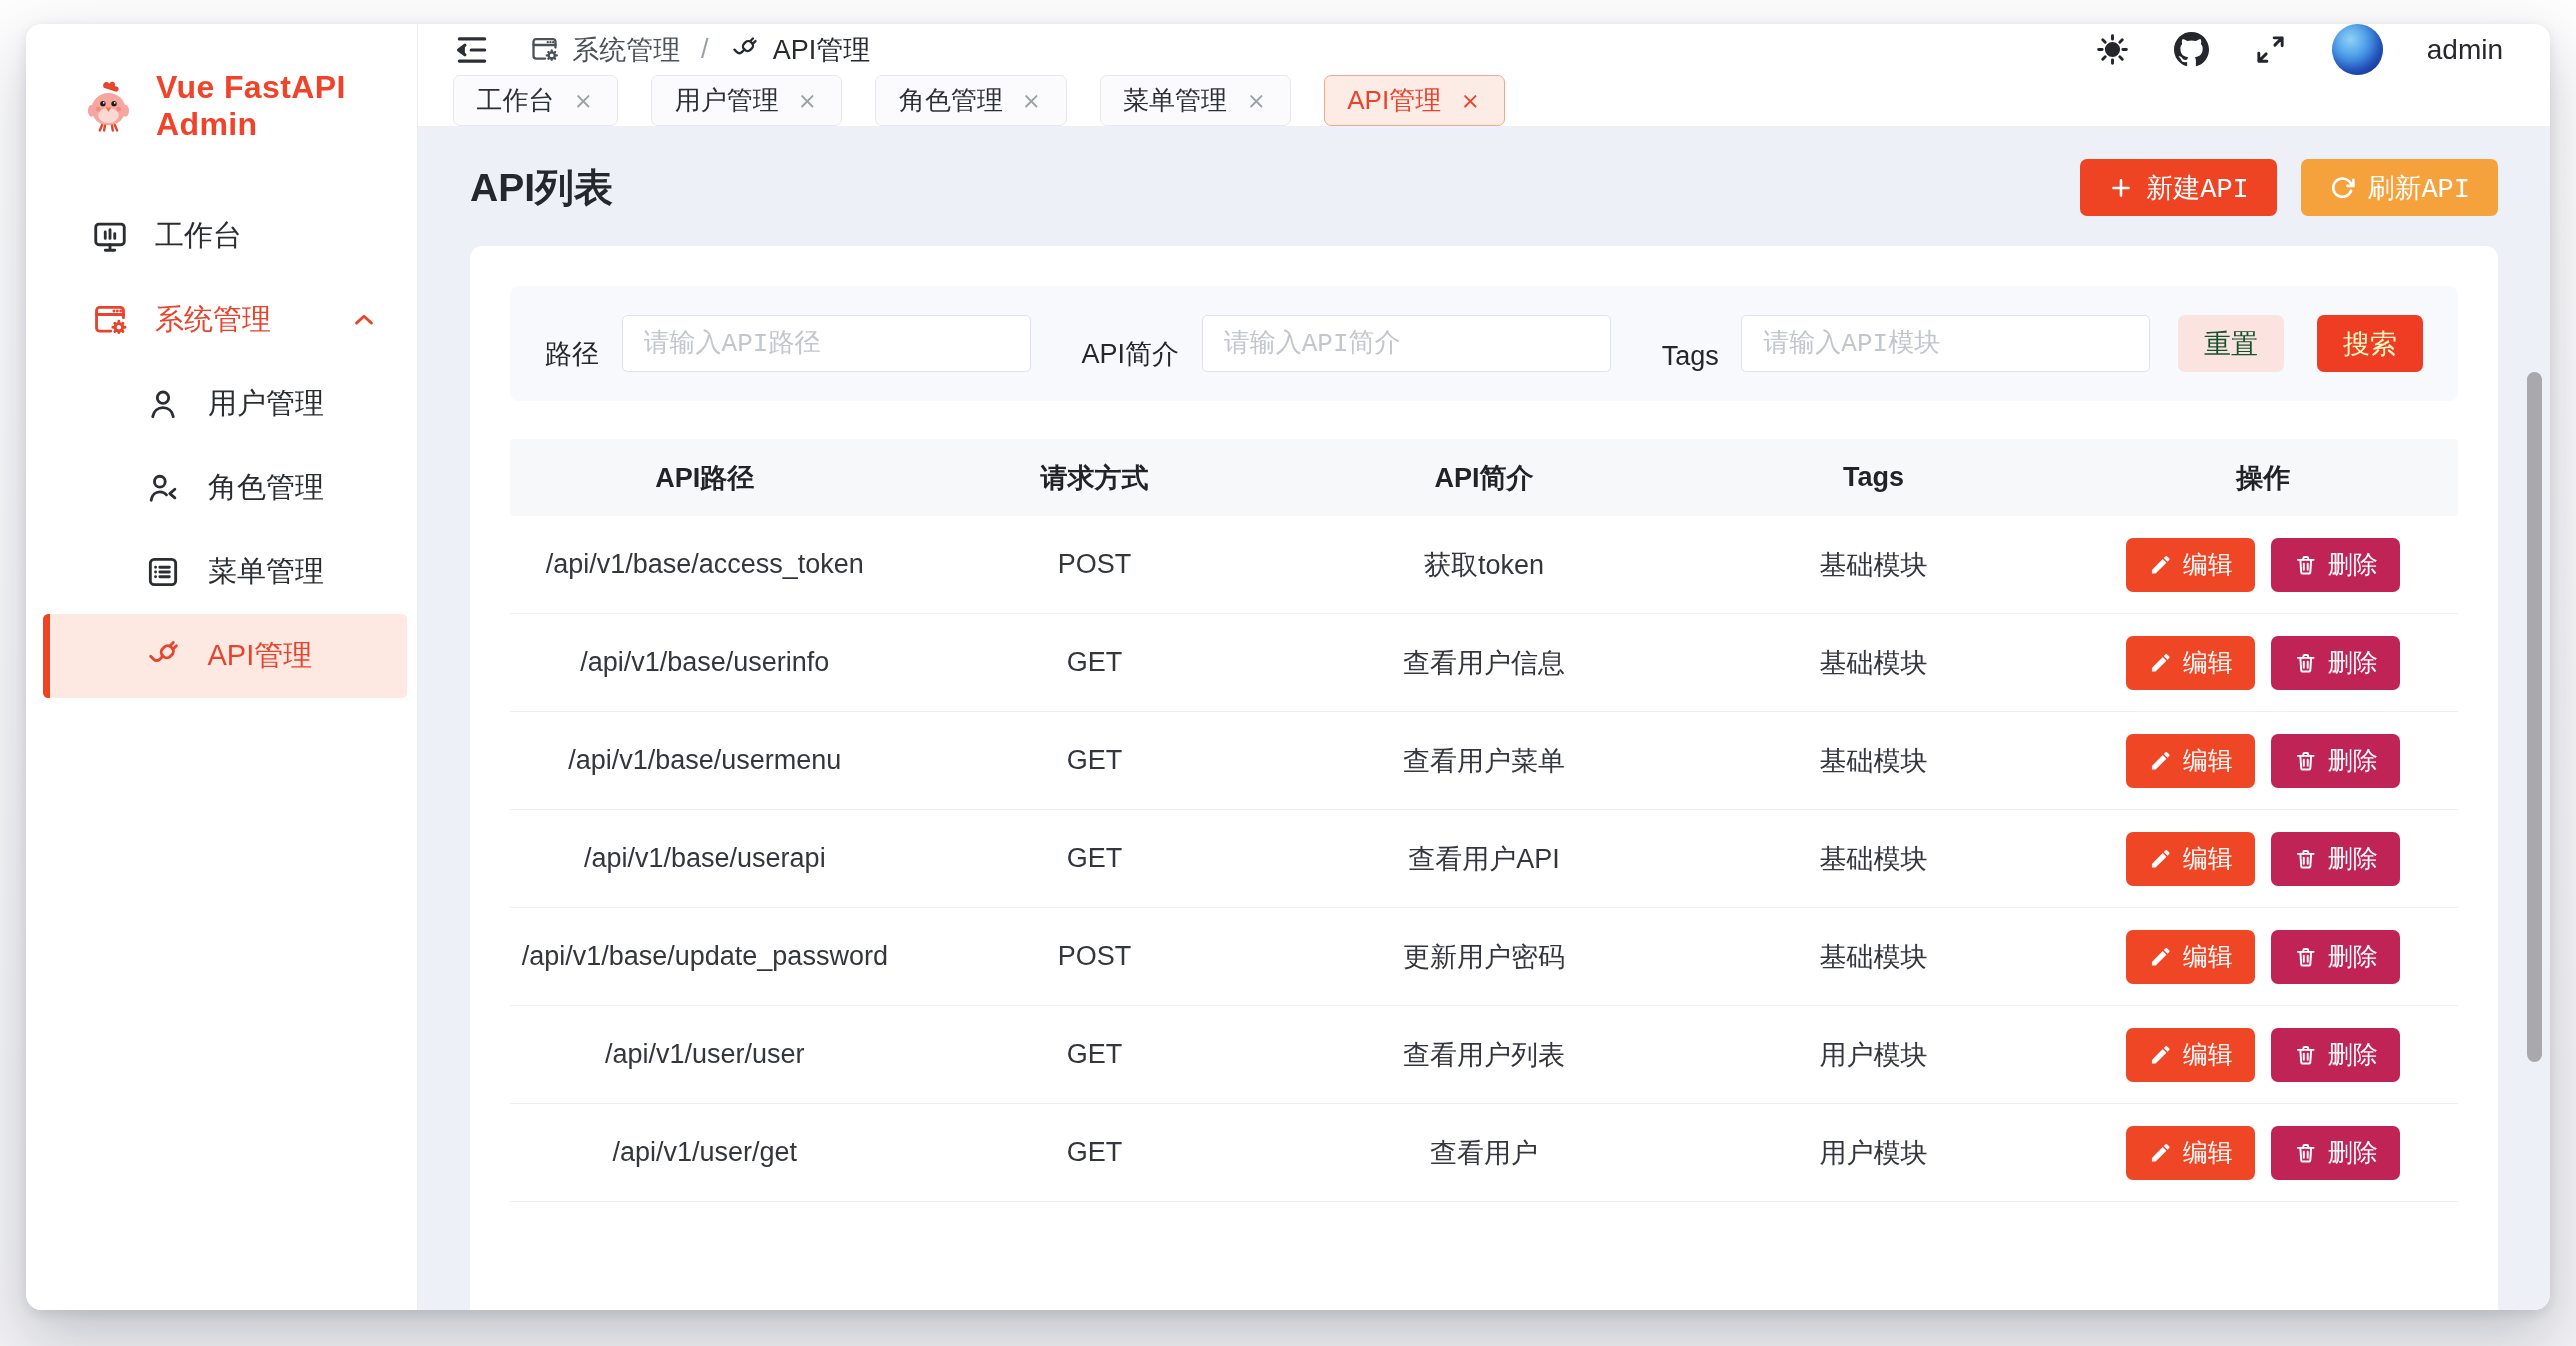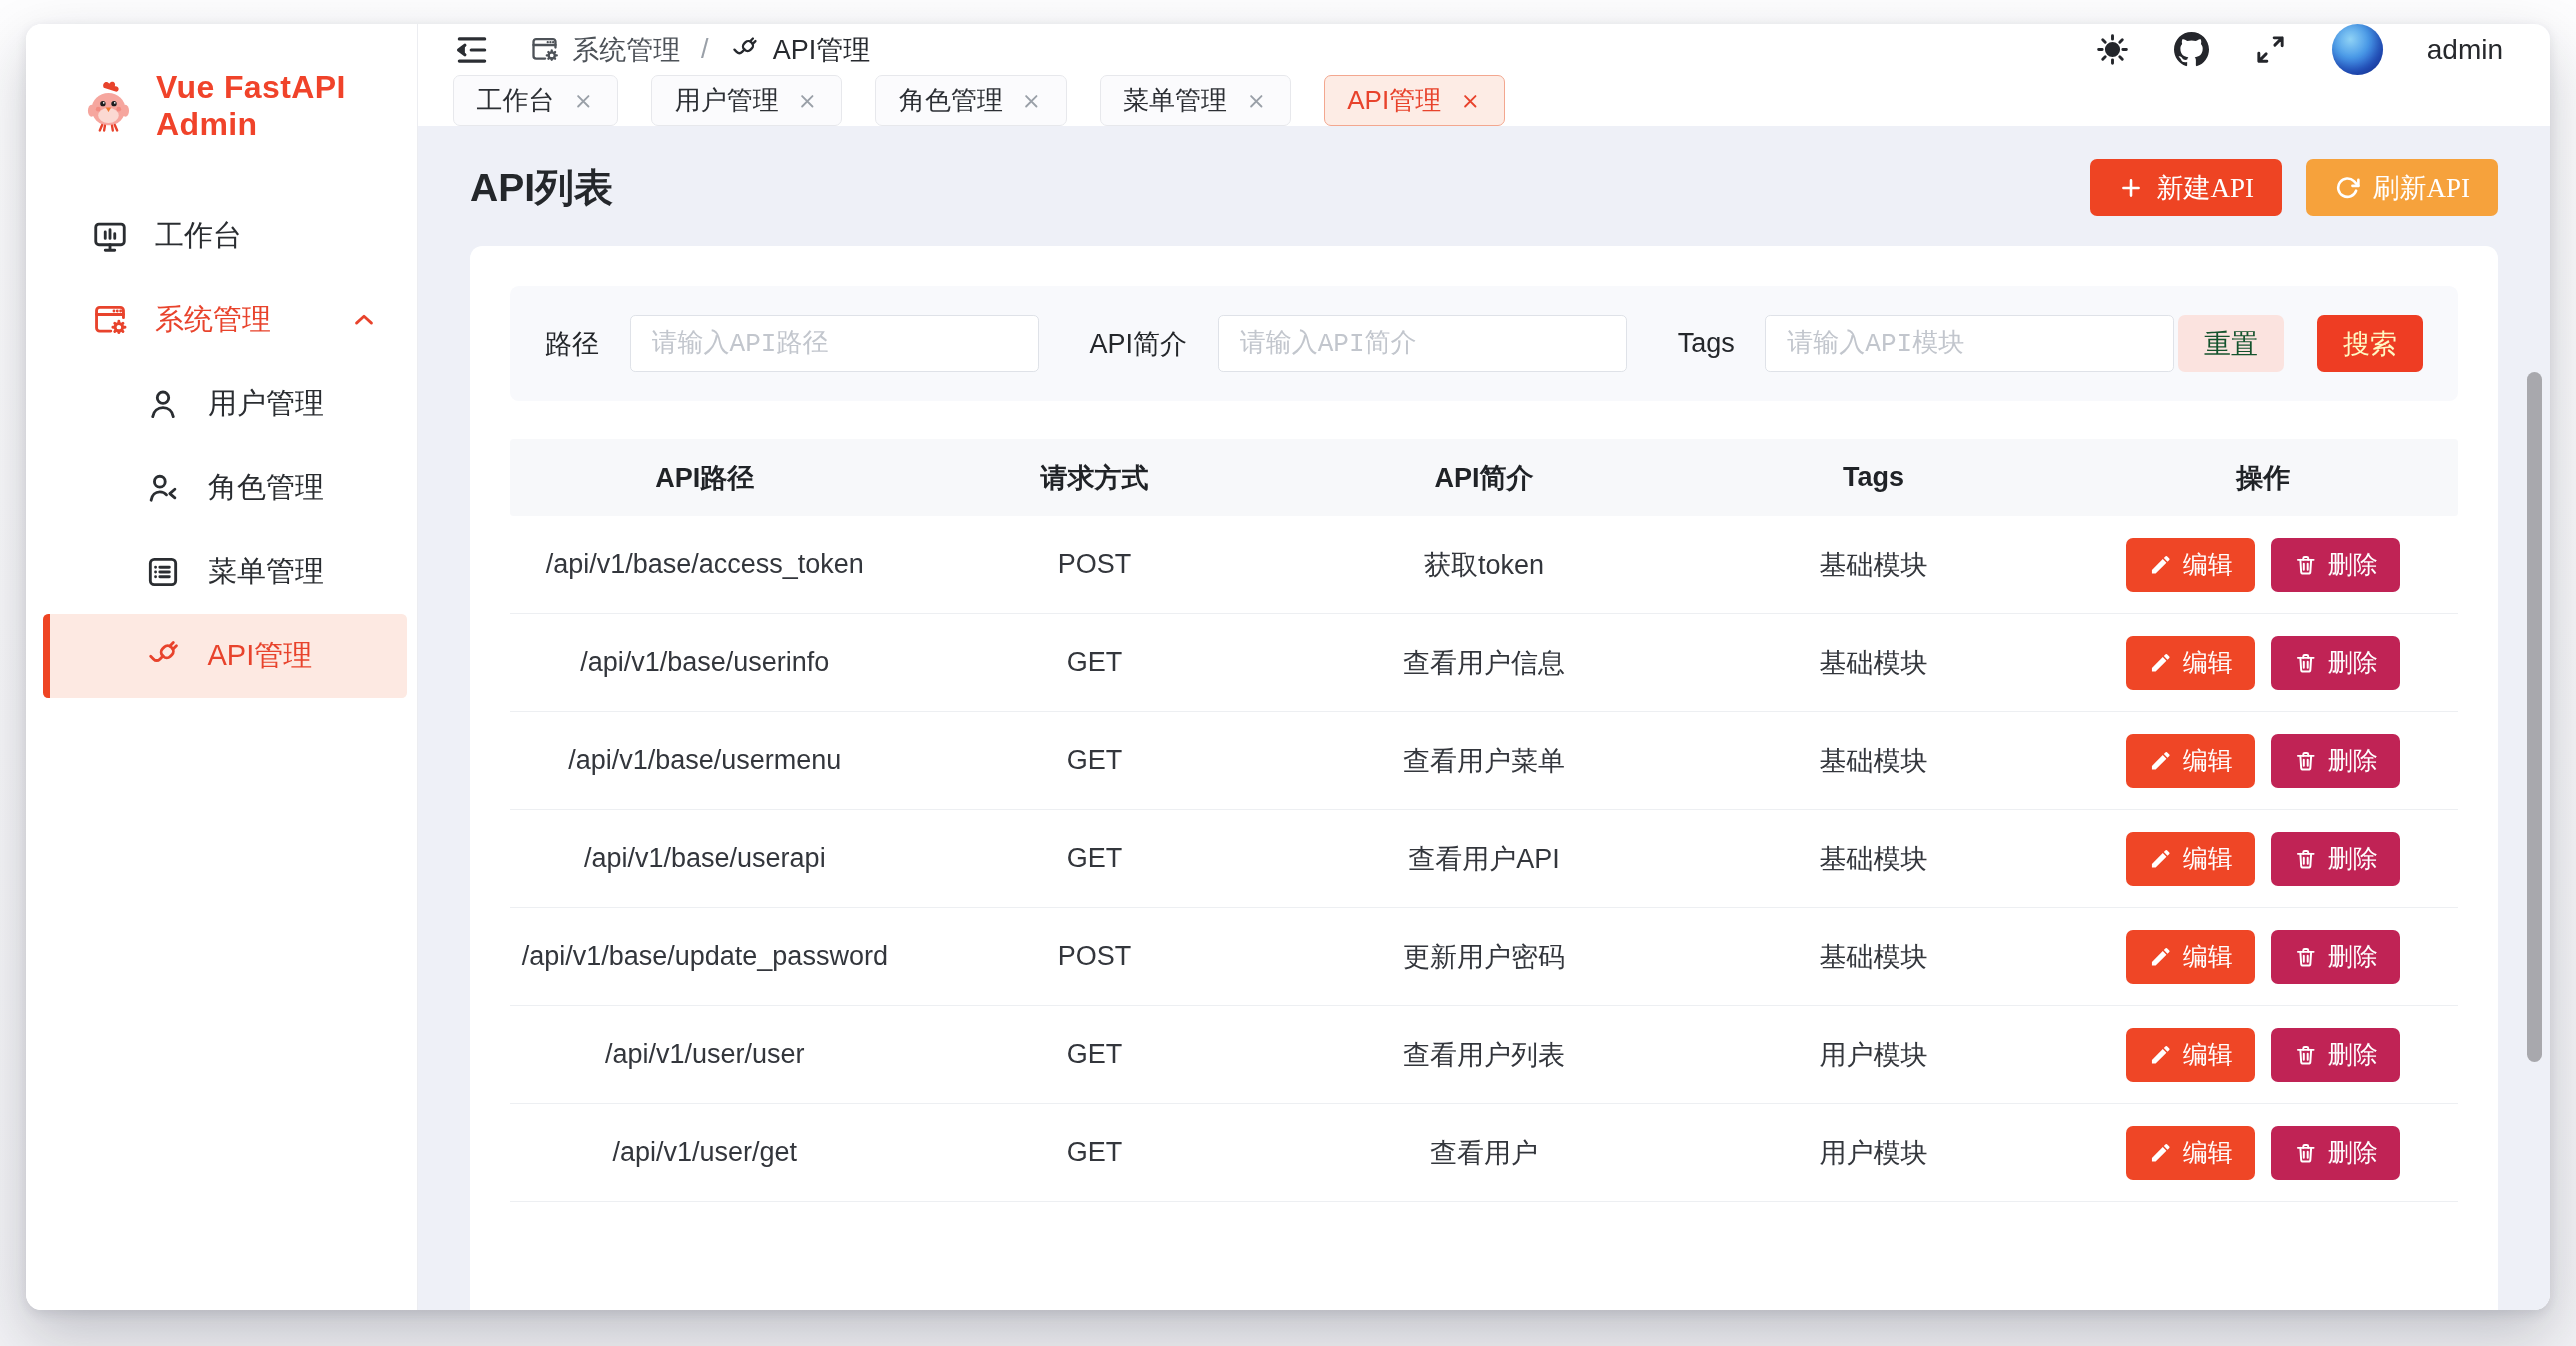--- a/index.html
+++ b/index.html
@@ -58,31 +58,31 @@
   .tab.active { background:#fdece5; border-color:#f3a78f; color:#e8432c; }
   .tab.active .tab-close { color:#e8432c; }
 
   
   .content { flex:1; padding:33px 52px 0 52px; }
   .page-head { display:flex; align-items:center; margin-bottom:30px; }
   .page-title { font-size:39px; font-weight:600; color:#24272b; }
   .head-actions { margin-left:auto; display:flex; gap:24.4px; }
   .btn { display:flex; align-items:center; justify-content:flex-end; gap:12.2px; border:none;
     height:57px; border-radius:7px; padding:0 28px; font-size:27px; color:#fff; cursor:pointer;
-    font-family:Liberation Serif, serif; }
+    font-family:Liberation Mono, monospace; }
   .btn svg { width:26px; height:26px; }
   .btn-primary { background:#ee4423; }
   .btn-warning { background:#f6a23c; }
 
   .card { background:#fff; border-radius:12.2px; padding:40px; min-height:1089px; }
 
   .filter-panel { background:#f8f9fc; border-radius:8.7px; padding:29px 35px;
     display:flex; align-items:center; }
   .f-label { font-size:27px; color:#24272b; margin-right:22.6px; white-space:nowrap; }
-  .f-group { display:flex; align-items:center;gap:8px; }
+  .f-group { display:flex; align-items:flex-end; }
   .f-group + .f-group { margin-left:51px; }
   .f-input { width:409px; height:57px; border:1.3px solid #dfe2e8; border-radius:5.2px;
     background:#fff; padding:0 21px; font-size:26px; color:#0f766e; font-family:Liberation Mono, monospace; outline:none; }
   .f-input::placeholder { color:#c2c6cd; }
   .f-spacer { flex:1; }
   .btn-reset { background:#fbe3df; color:#14532d; height:57px; padding:0 26px; border:none;
     border-radius:7px; font-size:27px; cursor:pointer; font-family:inherit; }
   .btn-search { background:#ee3d23; color:#fef9c3; height:57px; padding:0 26px; border:none;
     border-radius:7px; font-size:27px; cursor:pointer; margin-left:33px; font-family:inherit; }
 

